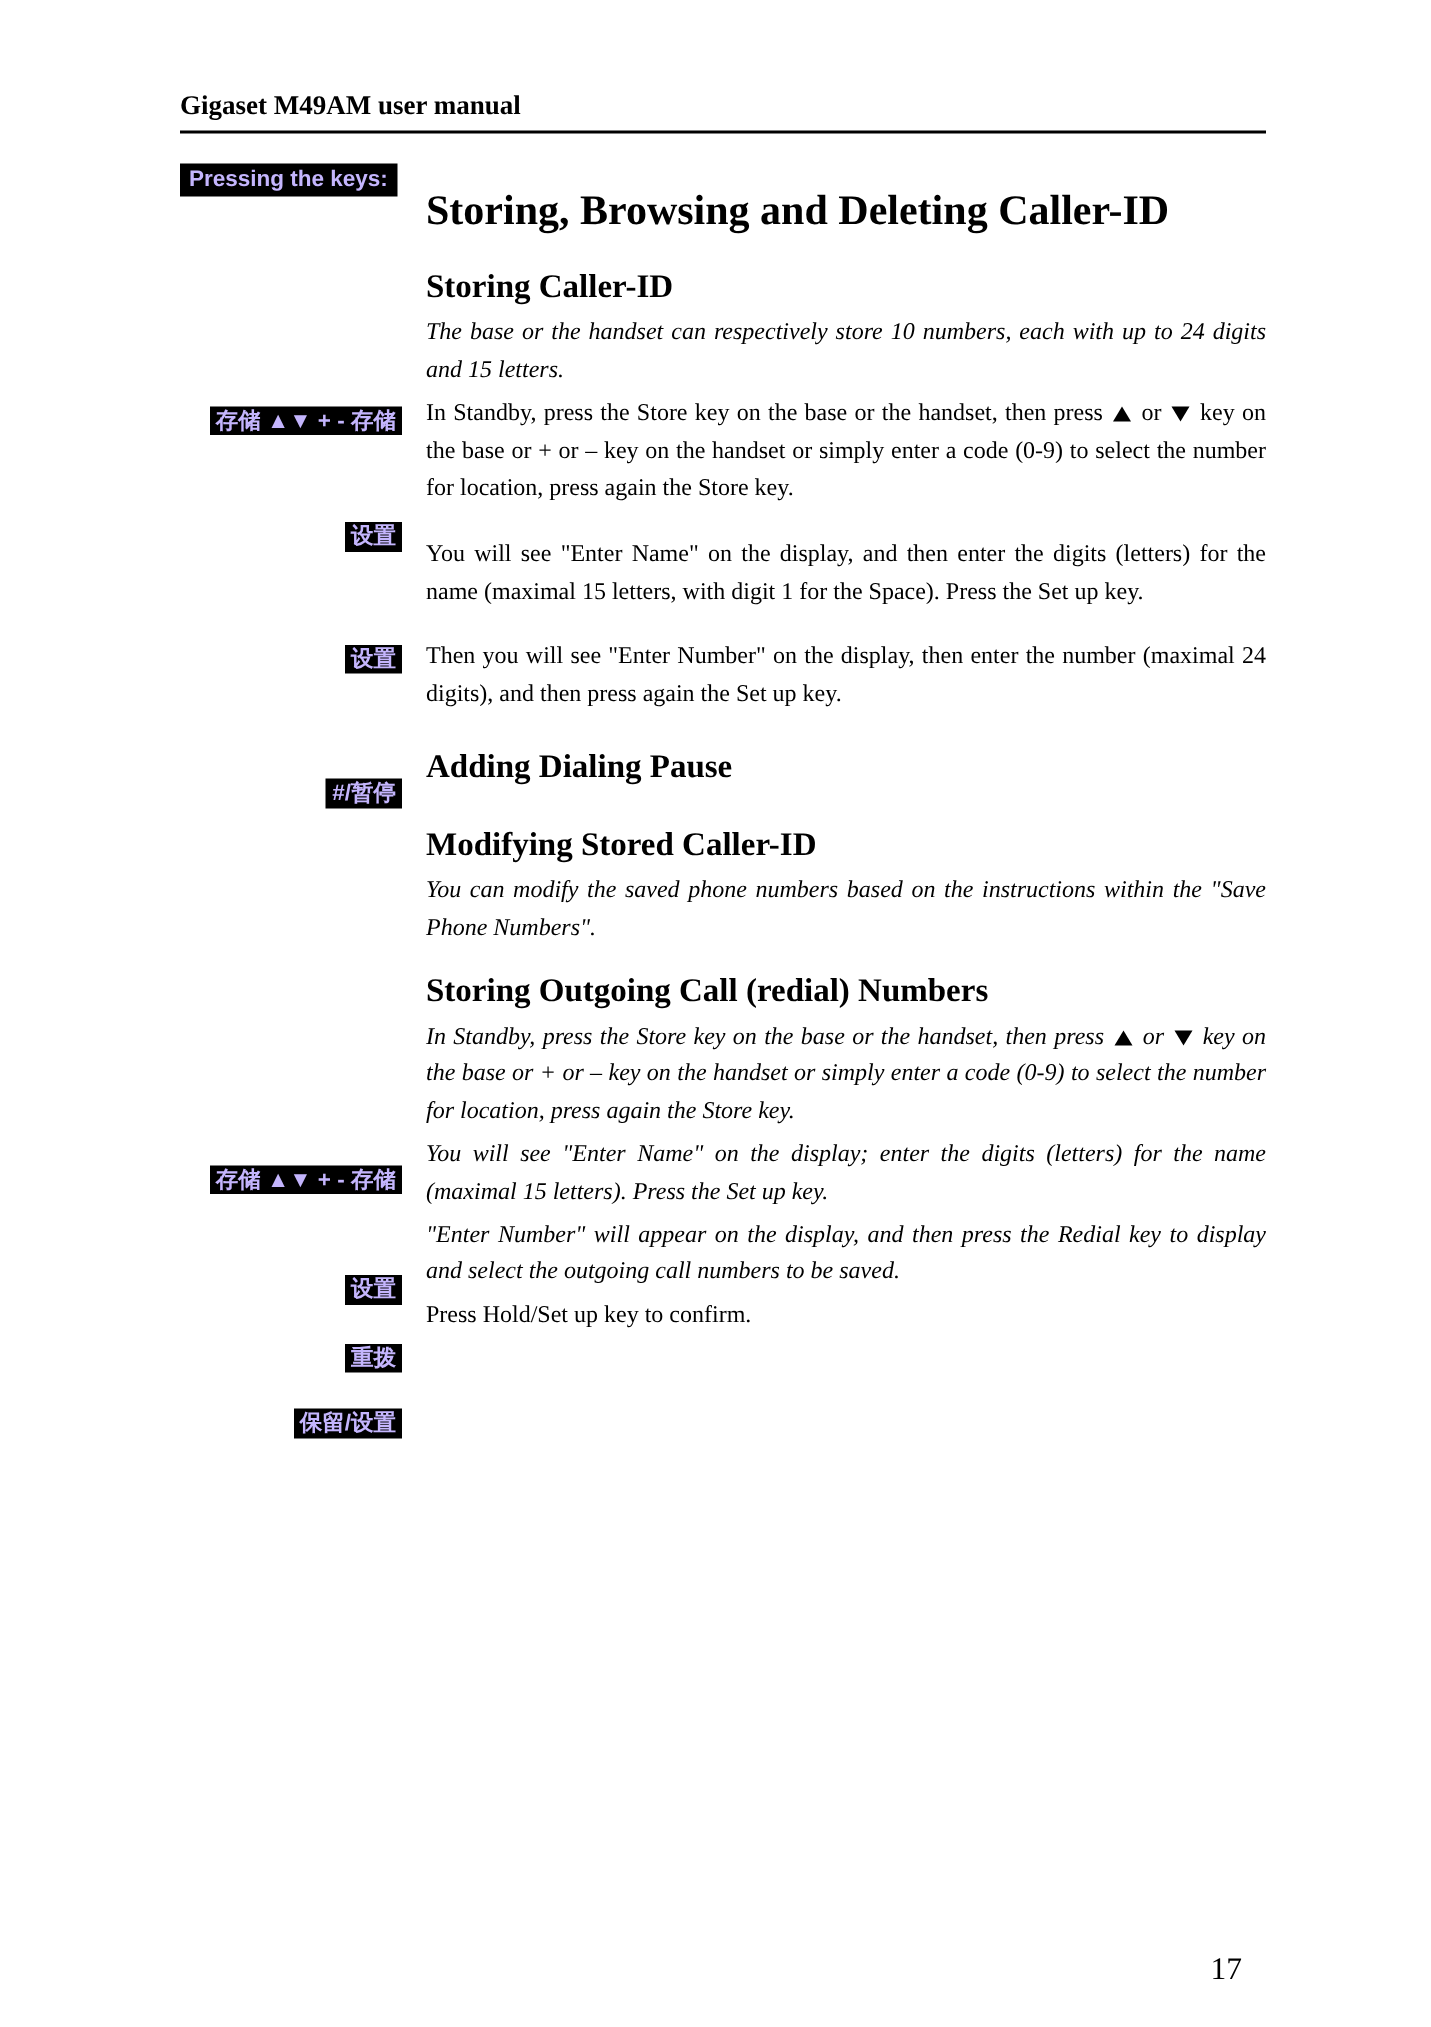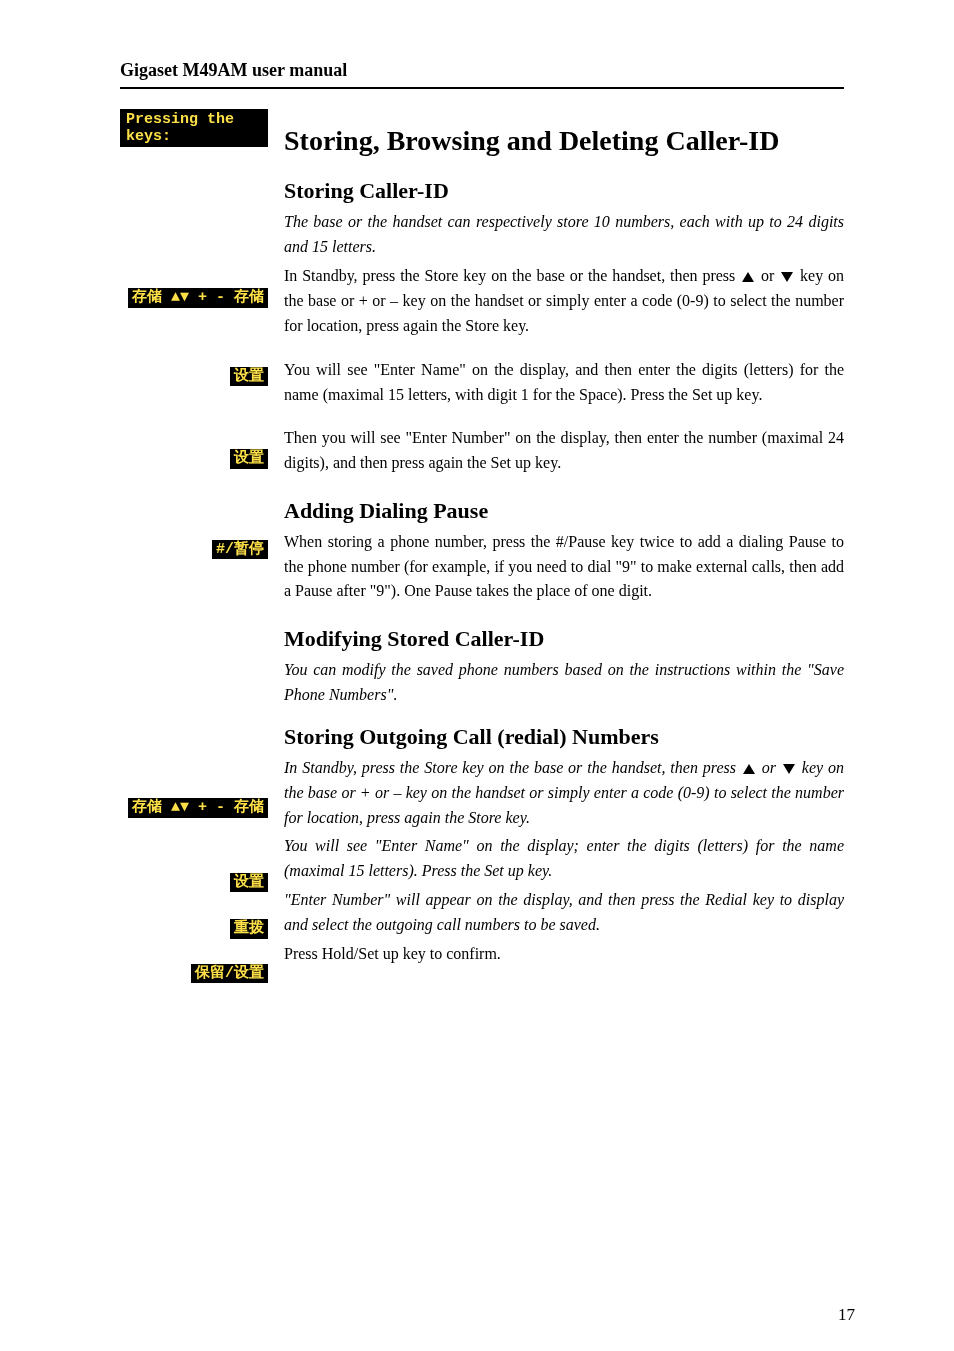--- a/index.html
+++ b/index.html
@@ -31,22 +31,22 @@
     width: 148px;
     flex-shrink: 0;
   }
   .main {
     flex: 1;
     line-height: 1.55;
     text-align: justify;
   }
   .inv-block {
     background: #000;
-    color: #fde047;
-    font-family: Liberation Mono, monospace;
+    color: #c4b5fd;
+    font-family: Liberation Sans, sans-serif;
     font-size: 15px;
     font-weight: bold;
     display: inline-block;
     padding: 2px 4px 1px 4px;
     line-height: 1.1;
   }
   .keys-header {
     display: inline-block;
     padding: 3px 6px 2px 6px;
     font-size: 15px;
@@ -83,22 +83,22 @@
     border-left: 6px solid transparent;
     border-right: 6px solid transparent;
     border-top: 10px solid #000;
   }
   .side-row {
     text-align: right;
   }
   .footer-num {
     position: absolute;
     bottom: 35px;
-    right: 99px;
-    font-size: 17px;
+    right: 126px;
+    font-size: 21px;
     margin-left: 26px;
   }
 </style>
 </head>
 <body>
 
 <div class="page">
   <div class="header">Gigaset M49AM user manual</div>
 
   <div class="content">
@@ -147,21 +147,20 @@
       <div class="para tight">The base or the handset can respectively store 10 numbers, each with up to 24 digits and 15 letters.</div>
       <div class="para">
         <span>In Standby, press the Store key on the base or the handset, then press </span><span class="tri-up"></span><span> or </span><span class="tri-down"></span><span> key on the base or + or – key on the handset or simply enter a code (0-9) to select the number for location, press again the Store key.</span>
       </div>
 
       <div class="para" style="margin-top:20px;">You will see "Enter Name" on the display, and then enter the digits (letters) for the name (maximal 15 letters, with digit 1 for the Space). Press the Set up key.</div>
 
       <div class="para" style="margin-top:18px;">Then you will see "Enter Number" on the display, then enter the number (maximal 24 digits), and then press again the Set up key.</div>
 
       <div class="sub-title" style="margin-top:18px;">Adding Dialing Pause</div>
-      <div class="para">When storing a phone number, press the #/Pause key twice to add a dialing Pause to the phone number (for example, if you need to dial "9" to make external calls, then add a Pause after "9"). One Pause takes the place of one digit.</div>
 
       <div class="sub-title" style="margin-top:18px;">Modifying Stored Caller-ID</div>
       <div class="para tight">You can modify the saved phone numbers based on the instructions within the "Save Phone Numbers".</div>
 
       <div class="sub-title">Storing Outgoing Call (redial) Numbers</div>
       <div class="para tight">
         <span>In Standby, press the Store key on the base or the handset, then press </span><span class="tri-up"></span><span> or </span><span class="tri-down"></span><span> key on the base or + or – key on the handset or simply enter a code (0-9) to select the number for location, press again the Store key.</span>
       </div>
       <div class="para tight">You will see "Enter Name" on the display; enter the digits (letters) for the name (maximal 15 letters). Press the Set up key.</div>
       <div class="para tight">"Enter Number" will appear on the display, and then press the Redial key to display and select the outgoing call numbers to be saved.</div>

